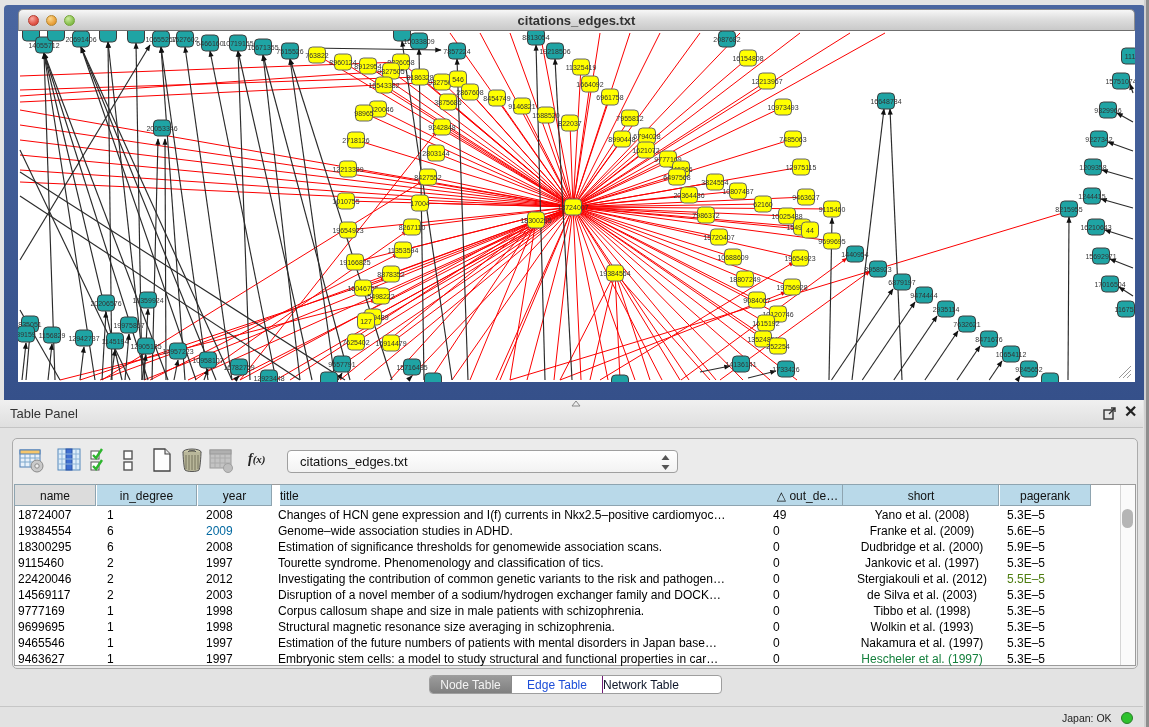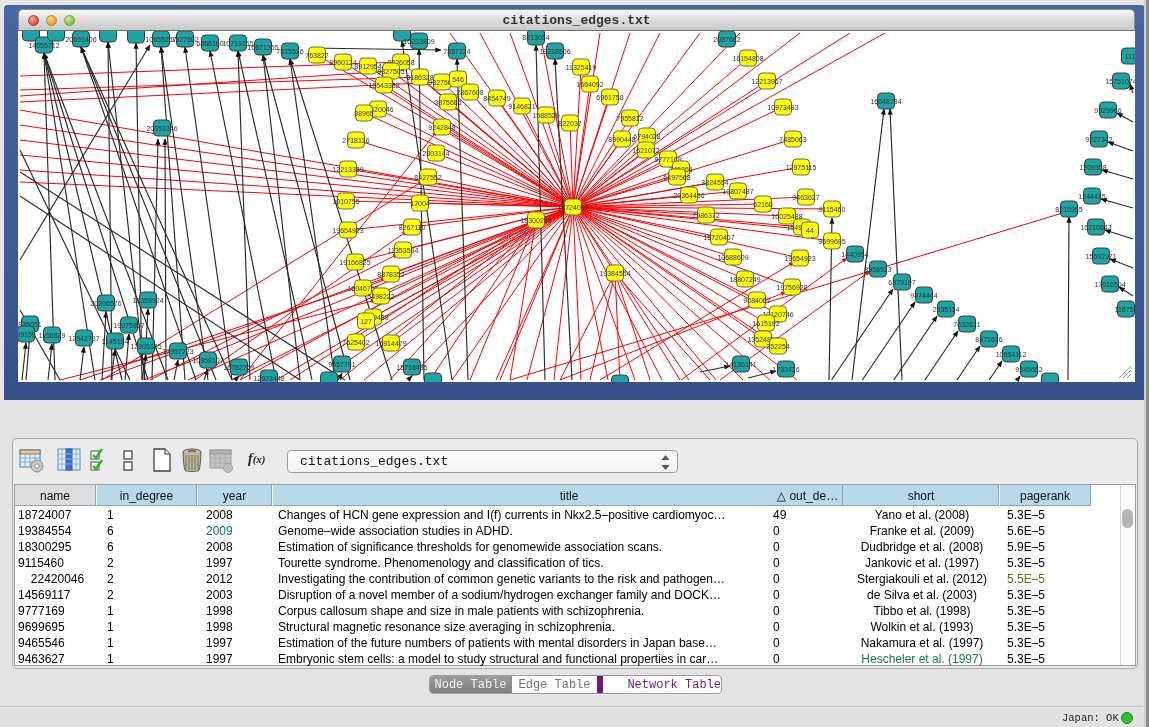--- a/index.html
+++ b/index.html
@@ -1,15 +1,15 @@
 <!DOCTYPE html>
 <html><head><meta charset="utf-8"><style>
 * { margin:0; padding:0; box-sizing:border-box; }
 body { width:1149px; height:727px; font-family:"Liberation Sans",sans-serif; background:#e4e4e4; overflow:hidden; position:relative; }
-.abs { position:absolute;font-family:Liberation Mono, monospace; }
+.abs { position:absolute; }
 </style></head>
 <body>
 
 <div class="abs" style="left:4px;top:5px;width:1141px;height:395px;background:linear-gradient(#4a66a0,#35508a);border-radius:4px 4px 0 0"></div>
 
 <div class="abs" style="left:18px;top:9px;width:1117px;height:22px;border-radius:5px 5px 0 0;background:linear-gradient(#f7f7f7,#dedede 45%,#c9c9c9);border:1px solid #8f8f8f;border-bottom:1px solid #6f6f6f">
   <div class="abs" style="left:9px;top:5px;width:11px;height:11px;border-radius:50%;background:radial-gradient(circle at 35% 30%,#f8a9a0,#e2574a 60%,#c93a2e);border:1px solid #b43c31"></div>
   <div class="abs" style="left:27px;top:5px;width:11px;height:11px;border-radius:50%;background:radial-gradient(circle at 35% 30%,#fbd98e,#eaa33e 60%,#d18a27);border:1px solid #b8862c"></div>
   <div class="abs" style="left:45px;top:5px;width:11px;height:11px;border-radius:50%;background:radial-gradient(circle at 35% 30%,#cdeb9f,#8cc353 60%,#6aa938);border:1px solid #74a437"></div>
   <div style="text-align:center;font-size:13px;font-weight:bold;color:#333;line-height:21px">citations_edges.txt</div>
@@ -500,20 +500,31 @@
     <text x="555" y="178.5" font-size="7" fill="#333" text-anchor="middle" font-family="Liberation Sans, sans-serif">18724007</text>
     <line x1="1101" y1="347" x2="1113" y2="335" stroke="#999" stroke-width="1"></line>
     <line x1="1105" y1="347" x2="1113" y2="339" stroke="#999" stroke-width="1"></line>
     <line x1="1109" y1="347" x2="1113" y2="343" stroke="#999" stroke-width="1"></line>
   </svg>
 
 <div class="abs" style="left:1144px;top:0;width:2px;height:727px;background:#d0d0d0"></div>
 <div class="abs" style="left:1146px;top:0;width:3px;height:727px;background:#8e8e8e"></div>
 
 <div class="abs" style="left:0;top:400px;width:1143px;height:327px;background:#e3e3e3">
+  <div class="abs" style="left:0;top:0;width:100%;height:28px;background:linear-gradient(#f0f0f0,#dfdfdf);border-bottom:1px solid #c4c4c4">
+    <div style="position:absolute;left:10px;top:6px;font-size:13px;color:#333">Table Panel</div>
+    <svg width="13" height="13" style="position:absolute;left:1103px;top:7px" viewBox="0 0 13 13">
+      <rect x="1" y="3" width="9" height="9" fill="none" stroke="#333" stroke-width="1.4"></rect>
+      <path d="M6 7 L12 1 M8 1 H12 V5" stroke="#333" stroke-width="1.4" fill="none"></path>
+    </svg>
+    <div style="position:absolute;left:1124px;top:2px;font-size:16px;font-weight:bold;color:#222">✕</div>
+    <svg width="12" height="7" style="position:absolute;left:570px;top:0px" viewBox="0 0 12 7">
+        <path d="M6 1 L10 6 H2 Z" fill="none" stroke="#888"></path>
+      </svg>
+  </div>
 
   <div class="abs" style="left:12px;top:38px;width:1126px;height:231px;border:1px solid #ababab;border-radius:5px;background:#ebebeb"></div>
 </div>
 <svg width="26" height="26" style="position:absolute;left:19px;top:448px" viewBox="0 0 26 26">
 <rect x="1" y="2" width="20" height="17" fill="#e8f1fa" stroke="#4f7fb5"></rect>
 <rect x="1" y="2" width="20" height="4" fill="#f6c66b" stroke="#4f7fb5"></rect>
 <path d="M6 6 V19 M11 6 V19 M16 6 V19 M1 10 H21 M1 14 H21" stroke="#7ea8cc" stroke-width="1" fill="none"></path>
 <circle cx="18" cy="18" r="6" fill="#c9c9c9" stroke="#8a8a8a"></circle>
 <circle cx="18" cy="18" r="2.2" fill="#efefef" stroke="#8a8a8a"></circle>
 </svg>
@@ -558,21 +569,21 @@
   </svg>
 </div>
 
 <div class="abs" style="left:14px;top:484px;width:1122px;height:182px;background:#fff;border:1px solid #9b9b9b"></div>
 
 <div class="abs" style="left:1120px;top:485px;width:15px;height:180px;background:#fafafa;border-left:1px solid #d5d5d5"></div>
 <div class="abs" style="left:1122px;top:509px;width:11px;height:19px;background:#b5b5b5;border-radius:6px"></div>
 <div style="position:absolute;left:14px;top:484px;width:82px;height:22px;background:#dcdcdc;border:1px solid #8ea4b0;border-width:1px 1px 1px 1px;font-size:12px;color:#111;text-align:center;line-height:22px;overflow:hidden">name</div>
 <div style="position:absolute;left:97px;top:484px;width:100px;height:22px;background:#b9d9e9;border:1px solid #8ea4b0;border-width:1px 1px 1px 0;font-size:12px;color:#111;text-align:center;line-height:22px;overflow:hidden">in_degree</div>
 <div style="position:absolute;left:198px;top:484px;width:74px;height:22px;background:#b9d9e9;border:1px solid #8ea4b0;border-width:1px 1px 1px 0;font-size:12px;color:#111;text-align:center;line-height:22px;overflow:hidden">year</div>
-<div style="position:absolute;left:273px;top:484px;width:593px;height:22px;background:#b9d9e9;border:1px solid #8ea4b0;border-width:1px 1px 1px 0;font-size:12px;color:#111;text-align:center;line-height:22px;overflow:hidden">title</div>
+<div style="position:absolute;left:280px;top:484px;width:593px;height:22px;background:#b9d9e9;border:1px solid #8ea4b0;border-width:1px 1px 1px 0;font-size:12px;color:#111;text-align:left;line-height:22px;overflow:hidden">title</div>
 <div style="position:absolute;left:773px;top:484px;width:70px;height:22px;background:#b9d9e9;border:1px solid #8ea4b0;border-width:1px 1px 1px 0;font-size:12px;color:#111;text-align:center;line-height:22px;overflow:hidden">△ out_de…</div>
 <div style="position:absolute;left:844px;top:484px;width:155px;height:22px;background:#b9d9e9;border:1px solid #8ea4b0;border-width:1px 1px 1px 0;font-size:12px;color:#111;text-align:center;line-height:22px;overflow:hidden">short</div>
 <div style="position:absolute;left:1000px;top:484px;width:91px;height:22px;background:#b9d9e9;border:1px solid #8ea4b0;border-width:1px 1px 1px 0;font-size:12px;color:#111;text-align:center;line-height:22px;overflow:hidden">pagerank</div>
 <div style="position:absolute;left:18px;top:507px;width:79px;height:16px;font-size:12px;color:#000;text-align:left;line-height:16px;white-space:nowrap;overflow:hidden">18724007</div>
 <div style="position:absolute;left:107px;top:507px;width:91px;height:16px;font-size:12px;color:#000;text-align:left;line-height:16px;white-space:nowrap;overflow:hidden">1</div>
 <div style="position:absolute;left:206px;top:507px;width:67px;height:16px;font-size:12px;color:#000;text-align:left;line-height:16px;white-space:nowrap;overflow:hidden">2008</div>
 <div style="position:absolute;left:278px;top:507px;width:495px;height:16px;font-size:12px;color:#000;text-align:left;line-height:16px;white-space:nowrap;overflow:hidden">Changes of HCN gene expression and I(f) currents in Nkx2.5–positive cardiomyoc…</div>
 <div style="position:absolute;left:773px;top:507px;width:71px;height:16px;font-size:12px;color:#000;text-align:left;line-height:16px;white-space:nowrap;overflow:hidden">49</div>
 <div style="position:absolute;left:844px;top:507px;width:156px;height:16px;font-size:12px;color:#000;text-align:center;line-height:16px;white-space:nowrap;overflow:hidden">Yano et al. (2008)</div>
 <div style="position:absolute;left:1007px;top:507px;width:85px;height:16px;font-size:12px;color:#000;text-align:left;line-height:16px;white-space:nowrap;overflow:hidden">5.3E–5</div>
@@ -581,30 +592,30 @@
 <div style="position:absolute;left:206px;top:523px;width:67px;height:16px;font-size:12px;color:#0369a1;text-align:left;line-height:16px;white-space:nowrap;overflow:hidden">2009</div>
 <div style="position:absolute;left:278px;top:523px;width:495px;height:16px;font-size:12px;color:#000;text-align:left;line-height:16px;white-space:nowrap;overflow:hidden">Genome–wide association studies in ADHD.</div>
 <div style="position:absolute;left:773px;top:523px;width:71px;height:16px;font-size:12px;color:#000;text-align:left;line-height:16px;white-space:nowrap;overflow:hidden">0</div>
 <div style="position:absolute;left:844px;top:523px;width:156px;height:16px;font-size:12px;color:#000;text-align:center;line-height:16px;white-space:nowrap;overflow:hidden">Franke et al. (2009)</div>
 <div style="position:absolute;left:1007px;top:523px;width:85px;height:16px;font-size:12px;color:#000;text-align:left;line-height:16px;white-space:nowrap;overflow:hidden">5.6E–5</div>
 <div style="position:absolute;left:18px;top:539px;width:79px;height:16px;font-size:12px;color:#000;text-align:left;line-height:16px;white-space:nowrap;overflow:hidden">18300295</div>
 <div style="position:absolute;left:107px;top:539px;width:91px;height:16px;font-size:12px;color:#000;text-align:left;line-height:16px;white-space:nowrap;overflow:hidden">6</div>
 <div style="position:absolute;left:206px;top:539px;width:67px;height:16px;font-size:12px;color:#000;text-align:left;line-height:16px;white-space:nowrap;overflow:hidden">2008</div>
 <div style="position:absolute;left:278px;top:539px;width:495px;height:16px;font-size:12px;color:#000;text-align:left;line-height:16px;white-space:nowrap;overflow:hidden">Estimation of significance thresholds for genomewide association scans.</div>
 <div style="position:absolute;left:773px;top:539px;width:71px;height:16px;font-size:12px;color:#000;text-align:left;line-height:16px;white-space:nowrap;overflow:hidden">0</div>
-<div style="position:absolute;left:844px;top:539px;width:156px;height:16px;font-size:12px;color:#000;text-align:center;line-height:16px;white-space:nowrap;overflow:hidden">Dudbridge et al. (2008)</div>
+<div style="position:absolute;left:844px;top:539px;width:156px;height:16px;font-size:12px;color:#000;text-align:center;line-height:16px;white-space:nowrap;overflow:hidden">Dudbridge et al. (2000)</div>
 <div style="position:absolute;left:1007px;top:539px;width:85px;height:16px;font-size:12px;color:#000;text-align:left;line-height:16px;white-space:nowrap;overflow:hidden">5.9E–5</div>
 <div style="position:absolute;left:18px;top:555px;width:79px;height:16px;font-size:12px;color:#000;text-align:left;line-height:16px;white-space:nowrap;overflow:hidden">9115460</div>
 <div style="position:absolute;left:107px;top:555px;width:91px;height:16px;font-size:12px;color:#000;text-align:left;line-height:16px;white-space:nowrap;overflow:hidden">2</div>
 <div style="position:absolute;left:206px;top:555px;width:67px;height:16px;font-size:12px;color:#000;text-align:left;line-height:16px;white-space:nowrap;overflow:hidden">1997</div>
 <div style="position:absolute;left:278px;top:555px;width:495px;height:16px;font-size:12px;color:#000;text-align:left;line-height:16px;white-space:nowrap;overflow:hidden">Tourette syndrome. Phenomenology and classification of tics.</div>
 <div style="position:absolute;left:773px;top:555px;width:71px;height:16px;font-size:12px;color:#000;text-align:left;line-height:16px;white-space:nowrap;overflow:hidden">0</div>
 <div style="position:absolute;left:844px;top:555px;width:156px;height:16px;font-size:12px;color:#000;text-align:center;line-height:16px;white-space:nowrap;overflow:hidden">Jankovic et al. (1997)</div>
 <div style="position:absolute;left:1007px;top:555px;width:85px;height:16px;font-size:12px;color:#000;text-align:left;line-height:16px;white-space:nowrap;overflow:hidden">5.3E–5</div>
-<div style="position:absolute;left:18px;top:571px;width:79px;height:16px;font-size:12px;color:#000;text-align:center;line-height:16px;white-space:nowrap;overflow:hidden">22420046</div>
+<div style="position:absolute;left:18px;top:571px;width:79px;height:16px;font-size:12px;color:#000;text-align:left;line-height:16px;white-space:nowrap;overflow:hidden">22420046</div>
 <div style="position:absolute;left:107px;top:571px;width:91px;height:16px;font-size:12px;color:#000;text-align:left;line-height:16px;white-space:nowrap;overflow:hidden">2</div>
 <div style="position:absolute;left:206px;top:571px;width:67px;height:16px;font-size:12px;color:#000;text-align:left;line-height:16px;white-space:nowrap;overflow:hidden">2012</div>
 <div style="position:absolute;left:278px;top:571px;width:495px;height:16px;font-size:12px;color:#000;text-align:left;line-height:16px;white-space:nowrap;overflow:hidden">Investigating the contribution of common genetic variants to the risk and pathogen…</div>
 <div style="position:absolute;left:773px;top:571px;width:71px;height:16px;font-size:12px;color:#000;text-align:left;line-height:16px;white-space:nowrap;overflow:hidden">0</div>
 <div style="position:absolute;left:844px;top:571px;width:156px;height:16px;font-size:12px;color:#000;text-align:center;line-height:16px;white-space:nowrap;overflow:hidden">Stergiakouli et al. (2012)</div>
 <div style="position:absolute;left:1007px;top:571px;width:85px;height:16px;font-size:12px;color:#4d7c0f;text-align:left;line-height:16px;white-space:nowrap;overflow:hidden">5.5E–5</div>
 <div style="position:absolute;left:18px;top:587px;width:79px;height:16px;font-size:12px;color:#000;text-align:left;line-height:16px;white-space:nowrap;overflow:hidden">14569117</div>
 <div style="position:absolute;left:107px;top:587px;width:91px;height:16px;font-size:12px;color:#000;text-align:left;line-height:16px;white-space:nowrap;overflow:hidden">2</div>
 <div style="position:absolute;left:206px;top:587px;width:67px;height:16px;font-size:12px;color:#000;text-align:left;line-height:16px;white-space:nowrap;overflow:hidden">2003</div>
 <div style="position:absolute;left:278px;top:587px;width:495px;height:16px;font-size:12px;color:#000;text-align:left;line-height:16px;white-space:nowrap;overflow:hidden">Disruption of a novel member of a sodium/hydrogen exchanger family and DOCK…</div>
@@ -635,20 +646,20 @@
 <div style="position:absolute;left:18px;top:651px;width:79px;height:16px;font-size:12px;color:#000;text-align:left;line-height:16px;white-space:nowrap;overflow:hidden">9463627</div>
 <div style="position:absolute;left:107px;top:651px;width:91px;height:16px;font-size:12px;color:#000;text-align:left;line-height:16px;white-space:nowrap;overflow:hidden">1</div>
 <div style="position:absolute;left:206px;top:651px;width:67px;height:16px;font-size:12px;color:#000;text-align:left;line-height:16px;white-space:nowrap;overflow:hidden">1997</div>
 <div style="position:absolute;left:278px;top:651px;width:495px;height:16px;font-size:12px;color:#000;text-align:left;line-height:16px;white-space:nowrap;overflow:hidden">Embryonic stem cells: a model to study structural and functional properties in car…</div>
 <div style="position:absolute;left:773px;top:651px;width:71px;height:16px;font-size:12px;color:#000;text-align:left;line-height:16px;white-space:nowrap;overflow:hidden">0</div>
 <div style="position:absolute;left:844px;top:651px;width:156px;height:16px;font-size:12px;color:#15803d;text-align:center;line-height:16px;white-space:nowrap;overflow:hidden">Hescheler et al. (1997)</div>
 <div style="position:absolute;left:1007px;top:651px;width:85px;height:16px;font-size:12px;color:#000;text-align:left;line-height:16px;white-space:nowrap;overflow:hidden">5.3E–5</div>
 
 <div class="abs" style="left:429px;top:675px;width:293px;height:19px;border:1px solid #9e9e9e;border-radius:4px;background:#fff;overflow:hidden;display:flex">
   <div style="width:82px;background:linear-gradient(#9c9c9c,#7f7f7f);color:#f4f4f4;font-size:12px;text-align:center;line-height:18px;border-right:1px solid #8a8a8a">Node Table</div>
-  <div style="width:91px;color:#737373;font-size:12px;text-align:center;line-height:18px;border-right:6px solid #701a75">Edge Table</div>
-  <div style="flex:1;color:#701a75;font-size:12px;text-align:right;line-height:18px">Network Table</div>
+  <div style="width:91px;color:#1d4ed8;font-size:12px;text-align:center;line-height:18px;border-right:1px solid #701a75">Edge Table</div>
+  <div style="flex:1;color:#0f172a;font-size:12px;text-align:left;line-height:18px">Network Table</div>
 </div>
 
 <div class="abs" style="left:0;top:706px;width:1143px;height:21px;background:#e2e2e2;border-top:1px solid #c6c6c6">
   <div style="position:absolute;left:1062px;top:5px;font-size:10.5px;color:#222">Japan: OK</div>
   <div style="position:absolute;left:1121px;top:4.5px;width:12px;height:12px;border-radius:50%;background:#2ec22e;border:1px solid #2a7d2a"></div>
 </div>
 
 </body></html>

